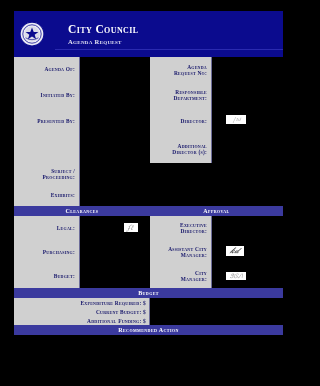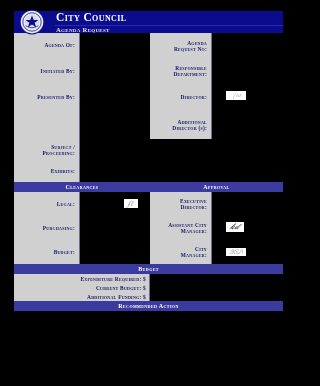--- a/index.html
+++ b/index.html
@@ -20,24 +20,25 @@
     left: 14px;
     top: 11px;
     width: 269px;
     height: 322px;
     background: #000000;
   }
 
   
   .banner {
     position: relative;
-    height: 22px;
+    height: 46px;
     background: #0b0b8e;
     display: flex;
     align-items: center;
+    gap: 12px;
   }
   .seal {
     width: 26px;
     height: 26px;
     margin-left: 5px;
     flex: 0 0 auto;
   }
   .banner-text {
     margin-left: 11px;
     padding-top: 1px;

